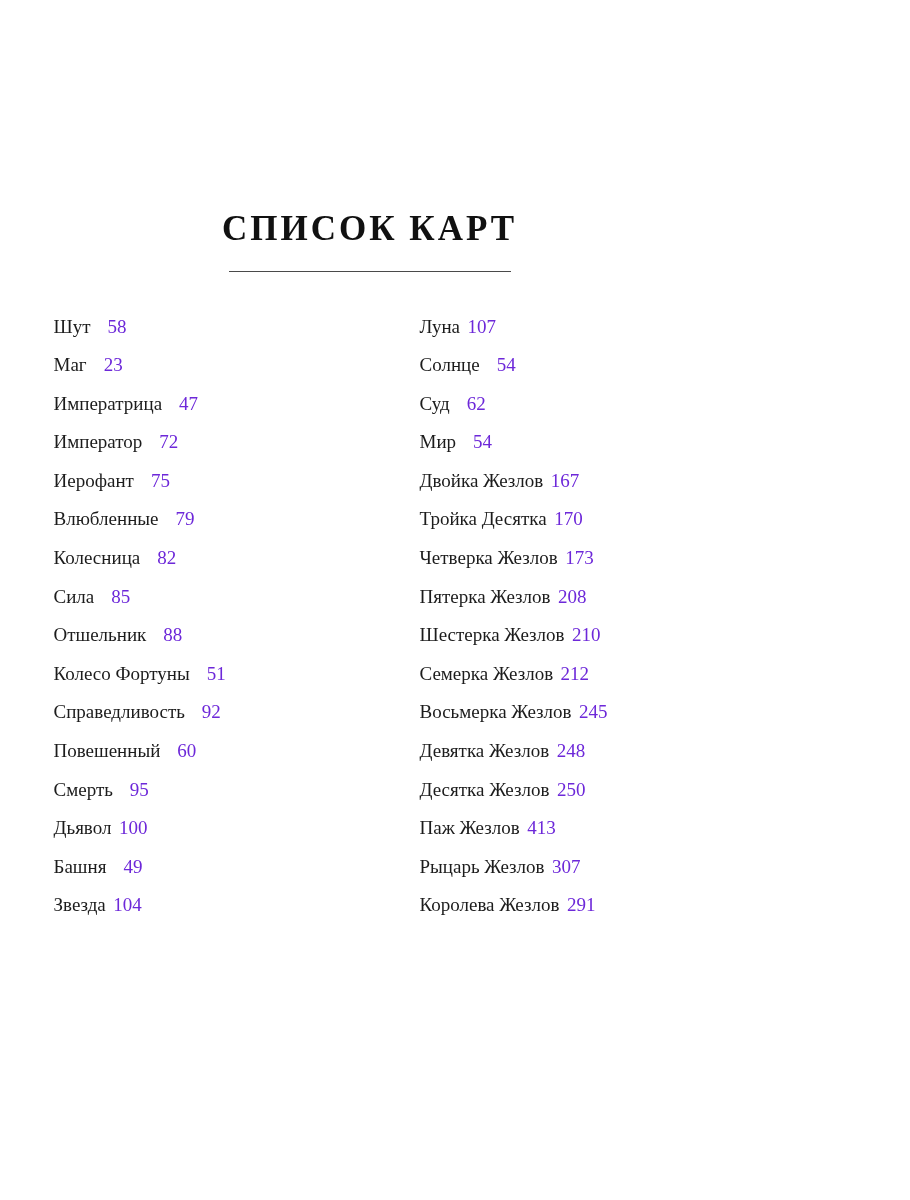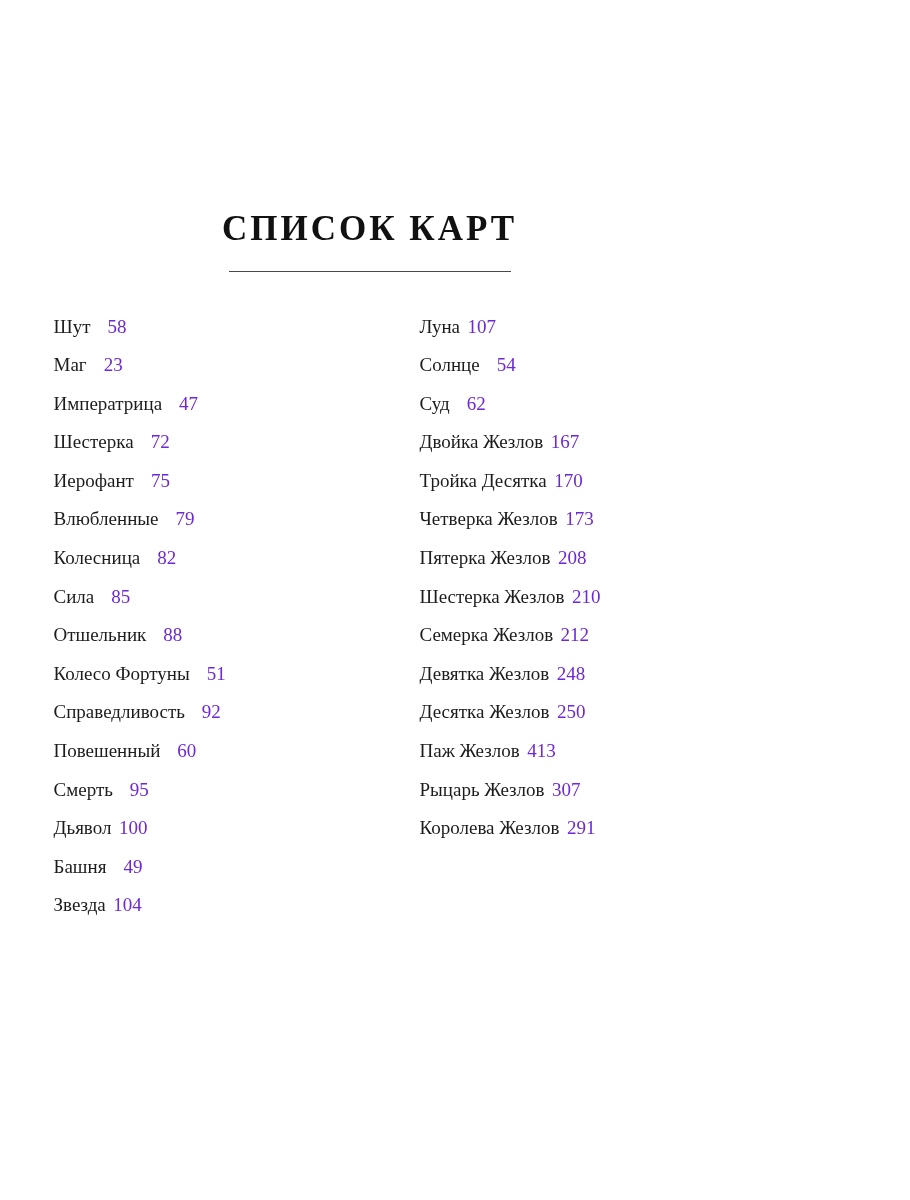--- a/index.html
+++ b/index.html
@@ -91,21 +91,21 @@
         </div>
         <div class="toc-row">
           <span class="entry-name">Маг</span>
           <span class="entry-page">23</span>
         </div>
         <div class="toc-row">
           <span class="entry-name">Императрица</span>
           <span class="entry-page">47</span>
         </div>
         <div class="toc-row">
-          <span class="entry-name">Шестерка</span>
+          <span class="entry-name">Император</span>
           <span class="entry-page">72</span>
         </div>
         <div class="toc-row">
           <span class="entry-name">Иерофант</span>
           <span class="entry-page">75</span>
         </div>
         <div class="toc-row">
           <span class="entry-name">Влюбленные</span>
           <span class="entry-page">79</span>
         </div>
@@ -157,20 +157,24 @@
         </div>
         <div class="toc-row">
           <span class="entry-name">Солнце</span>
           <span class="entry-page">54</span>
         </div>
         <div class="toc-row">
           <span class="entry-name">Суд</span>
           <span class="entry-page">62</span>
         </div>
         <div class="toc-row">
+          <span class="entry-name">Мир</span>
+          <span class="entry-page">54</span>
+        </div>
+        <div class="toc-row">
           <span class="entry-name">Двойка Жезлов</span>
           <span class="entry-page">167</span>
         </div>
         <div class="toc-row">
           <span class="entry-name">Тройка Десятка</span>
           <span class="entry-page">170</span>
         </div>
         <div class="toc-row">
           <span class="entry-name">Четверка Жезлов</span>
           <span class="entry-page">173</span>
@@ -181,20 +185,24 @@
         </div>
         <div class="toc-row">
           <span class="entry-name">Шестерка Жезлов</span>
           <span class="entry-page">210</span>
         </div>
         <div class="toc-row">
           <span class="entry-name">Семерка Жезлов</span>
           <span class="entry-page">212</span>
         </div>
         <div class="toc-row">
+          <span class="entry-name">Восьмерка Жезлов</span>
+          <span class="entry-page">245</span>
+        </div>
+        <div class="toc-row">
           <span class="entry-name">Девятка Жезлов</span>
           <span class="entry-page">248</span>
         </div>
         <div class="toc-row">
           <span class="entry-name">Десятка Жезлов</span>
           <span class="entry-page">250</span>
         </div>
         <div class="toc-row">
           <span class="entry-name">Паж Жезлов</span>
           <span class="entry-page">413</span>

